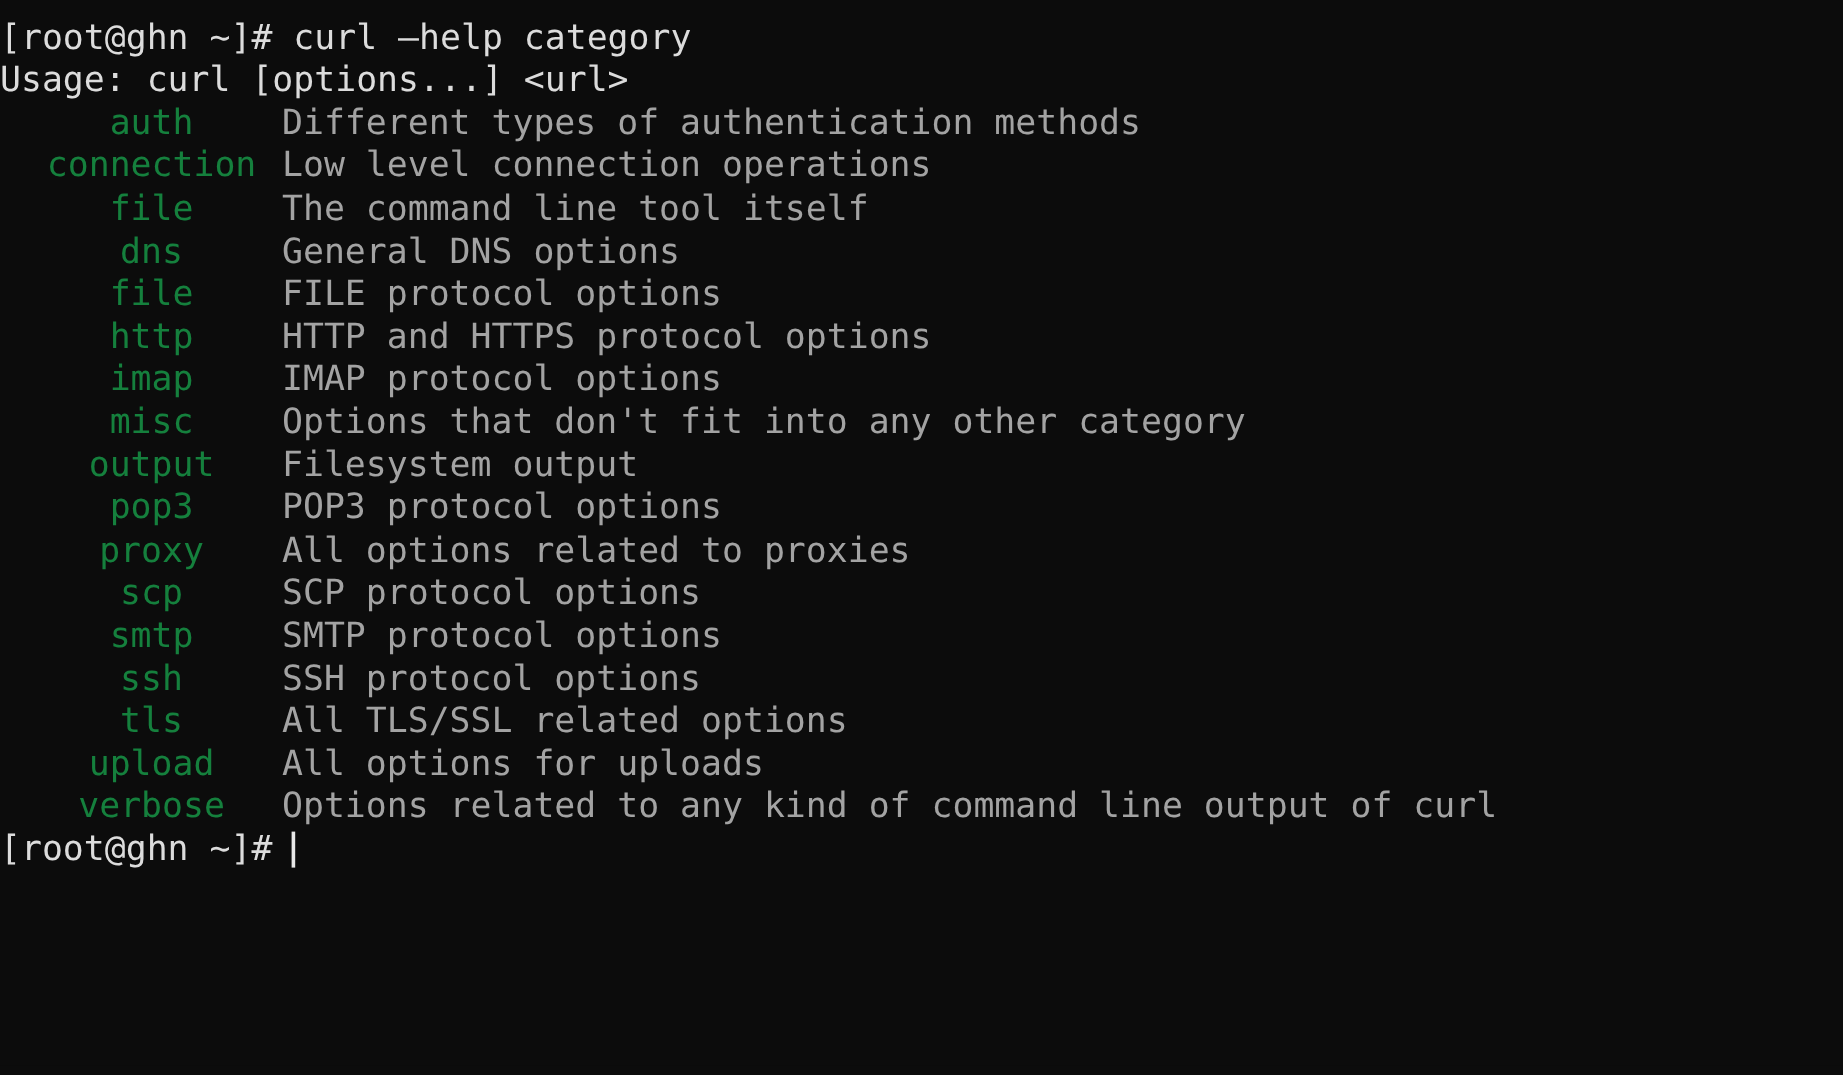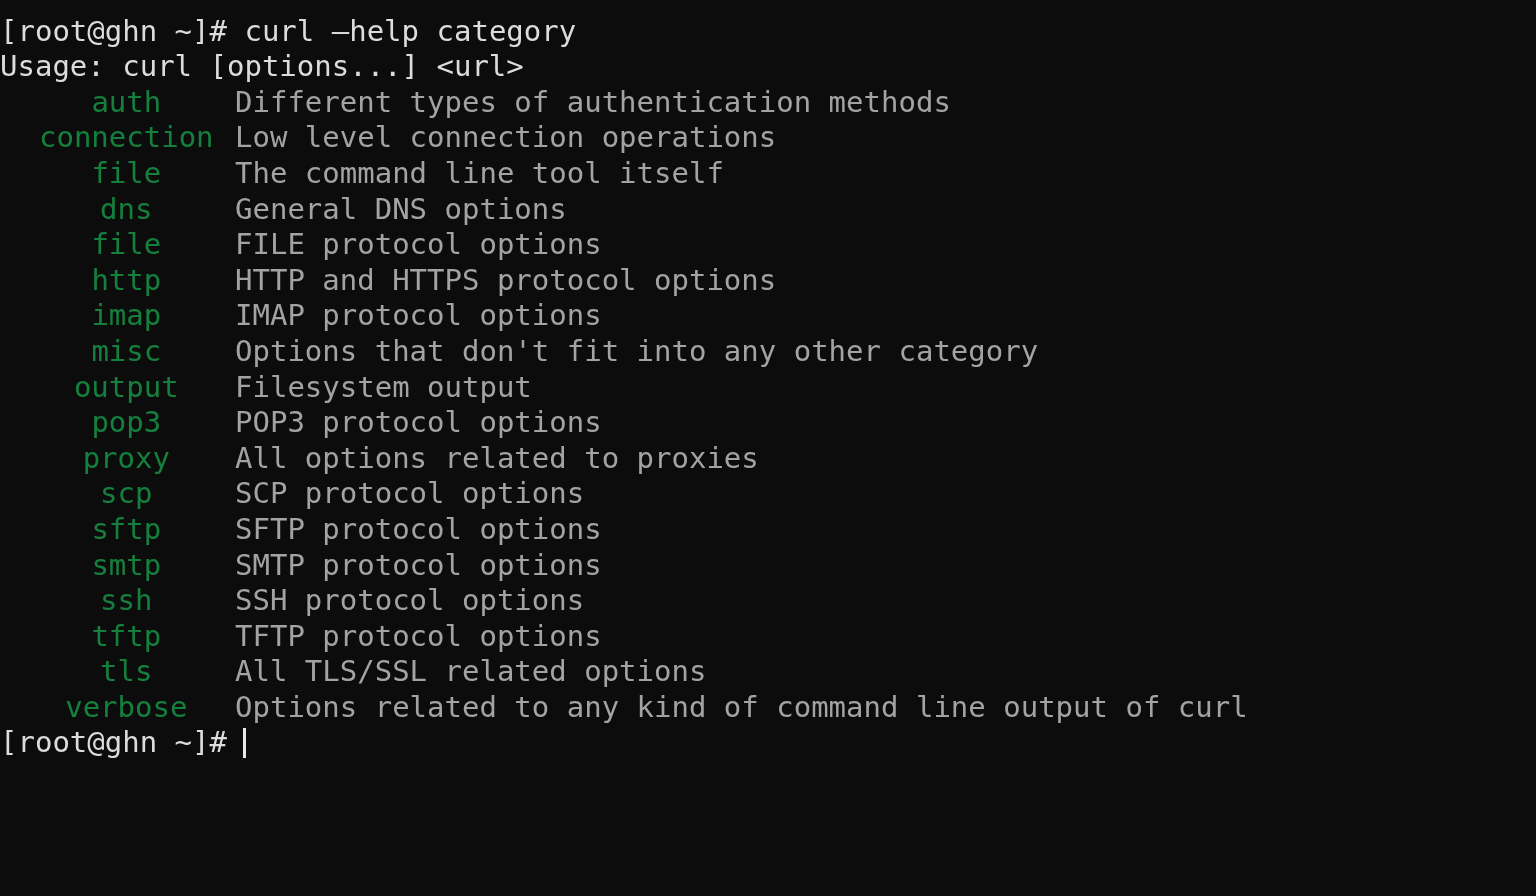--- a/index.html
+++ b/index.html
@@ -104,24 +104,23 @@
         <div class="cat-row"><span class="cat-name">file</span><span class="cat-desc">The command line tool itself</span></div>
         <div class="cat-row"><span class="cat-name">dns</span><span class="cat-desc">General DNS options</span></div>
         <div class="cat-row"><span class="cat-name">file</span><span class="cat-desc">FILE protocol options</span></div>
         <div class="cat-row"><span class="cat-name">http</span><span class="cat-desc">HTTP and HTTPS protocol options</span></div>
         <div class="cat-row"><span class="cat-name">imap</span><span class="cat-desc">IMAP protocol options</span></div>
         <div class="cat-row"><span class="cat-name">misc</span><span class="cat-desc">Options that don't fit into any other category</span></div>
         <div class="cat-row"><span class="cat-name">output</span><span class="cat-desc">Filesystem output</span></div>
         <div class="cat-row"><span class="cat-name">pop3</span><span class="cat-desc">POP3 protocol options</span></div>
         <div class="cat-row"><span class="cat-name">proxy</span><span class="cat-desc">All options related to proxies</span></div>
         <div class="cat-row"><span class="cat-name">scp</span><span class="cat-desc">SCP protocol options</span></div>
-        <div class="cat-row"><span class="cat-name">sftp</span><span class="cat-desc">SFTP protocol options</span></div>
         <div class="cat-row"><span class="cat-name">smtp</span><span class="cat-desc">SMTP protocol options</span></div>
         <div class="cat-row"><span class="cat-name">ssh</span><span class="cat-desc">SSH protocol options</span></div>
-        <div class="cat-row"><span class="cat-name">tftp</span><span class="cat-desc">TFTP protocol options</span></div>
         <div class="cat-row"><span class="cat-name">tls</span><span class="cat-desc">All TLS/SSL related options</span></div>
+        <div class="cat-row"><span class="cat-name">upload</span><span class="cat-desc">All options for uploads</span></div>
         <div class="cat-row"><span class="cat-name">verbose</span><span class="cat-desc">Options related to any kind of command line output of curl</span></div>
       </div>
 
     <div class="prompt-line"><span>[root@ghn ~]#</span><span class="cursor"></span></div>
 
   </div>
 </div>
 
 </body></html>

